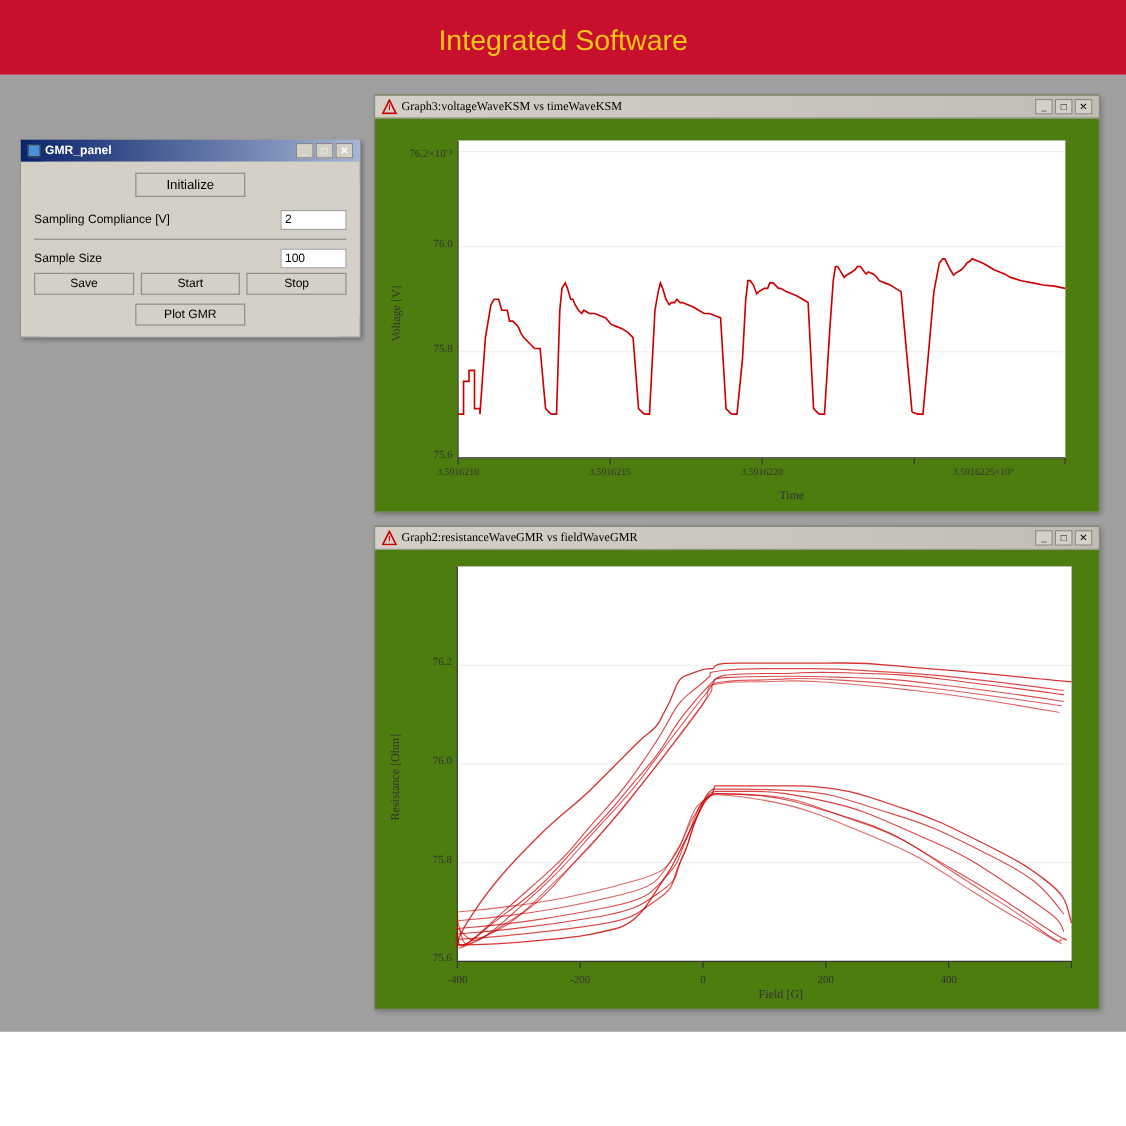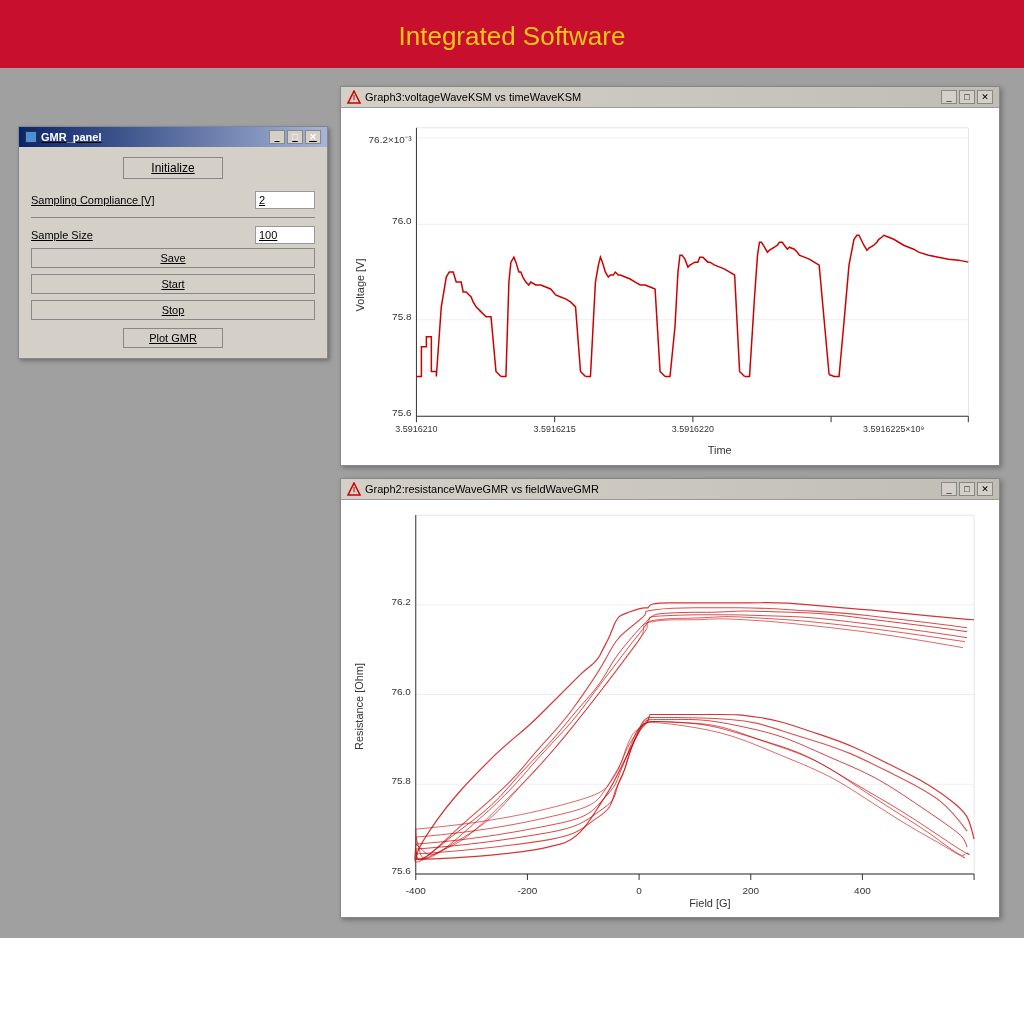--- a/index.html
+++ b/index.html
@@ -34,21 +34,20 @@
 
     
     #gmr-panel {
       position: absolute;
       left: 18px;
       top: 58px;
       width: 310px;
       background: #d4d0c8;
       border: 1px solid #888;
       box-shadow: 2px 2px 4px rgba(0,0,0,0.3);
-      text-decoration: underline;
     }
     .panel-titlebar {
       background: linear-gradient(to right, #0a246a, #a6b5d5);
       color: white;
       font-size: 11px;
       font-weight: bold;
       padding: 3px 6px;
       display: flex;
       align-items: center;
       justify-content: space-between;
@@ -118,21 +117,20 @@
     .panel-divider {
       border: none;
       border-top: 1px solid #888;
       margin: 8px 0;
     }
 
     .panel-buttons-row {
       display: flex;
       gap: 6px;
       margin-bottom: 8px;
-      flex-direction: column;
     }
     .panel-action-btn {
       flex: 1;
       padding: 3px 6px;
       background: #d4d0c8;
       border: 1px solid #888;
       font-size: 11px;
       cursor: pointer;
     }
     .panel-action-btn:disabled {
@@ -146,23 +144,24 @@
       background: #d4d0c8;
       border: 1px solid #888;
       font-size: 11px;
       cursor: pointer;
       width: 100px;
     }
 
     
     .graph-window {
       position: absolute;
-      background: #ffffff;
+      background: #4d7c0f;
       border: 1px solid #888;
       box-shadow: 2px 2px 5px rgba(0,0,0,0.3);
+      font-family: Liberation Serif, serif;
     }
 
     #graph-top {
       left: 340px;
       top: 18px;
       width: 660px;
       height: 380px;
     }
 
     #graph-bottom {

